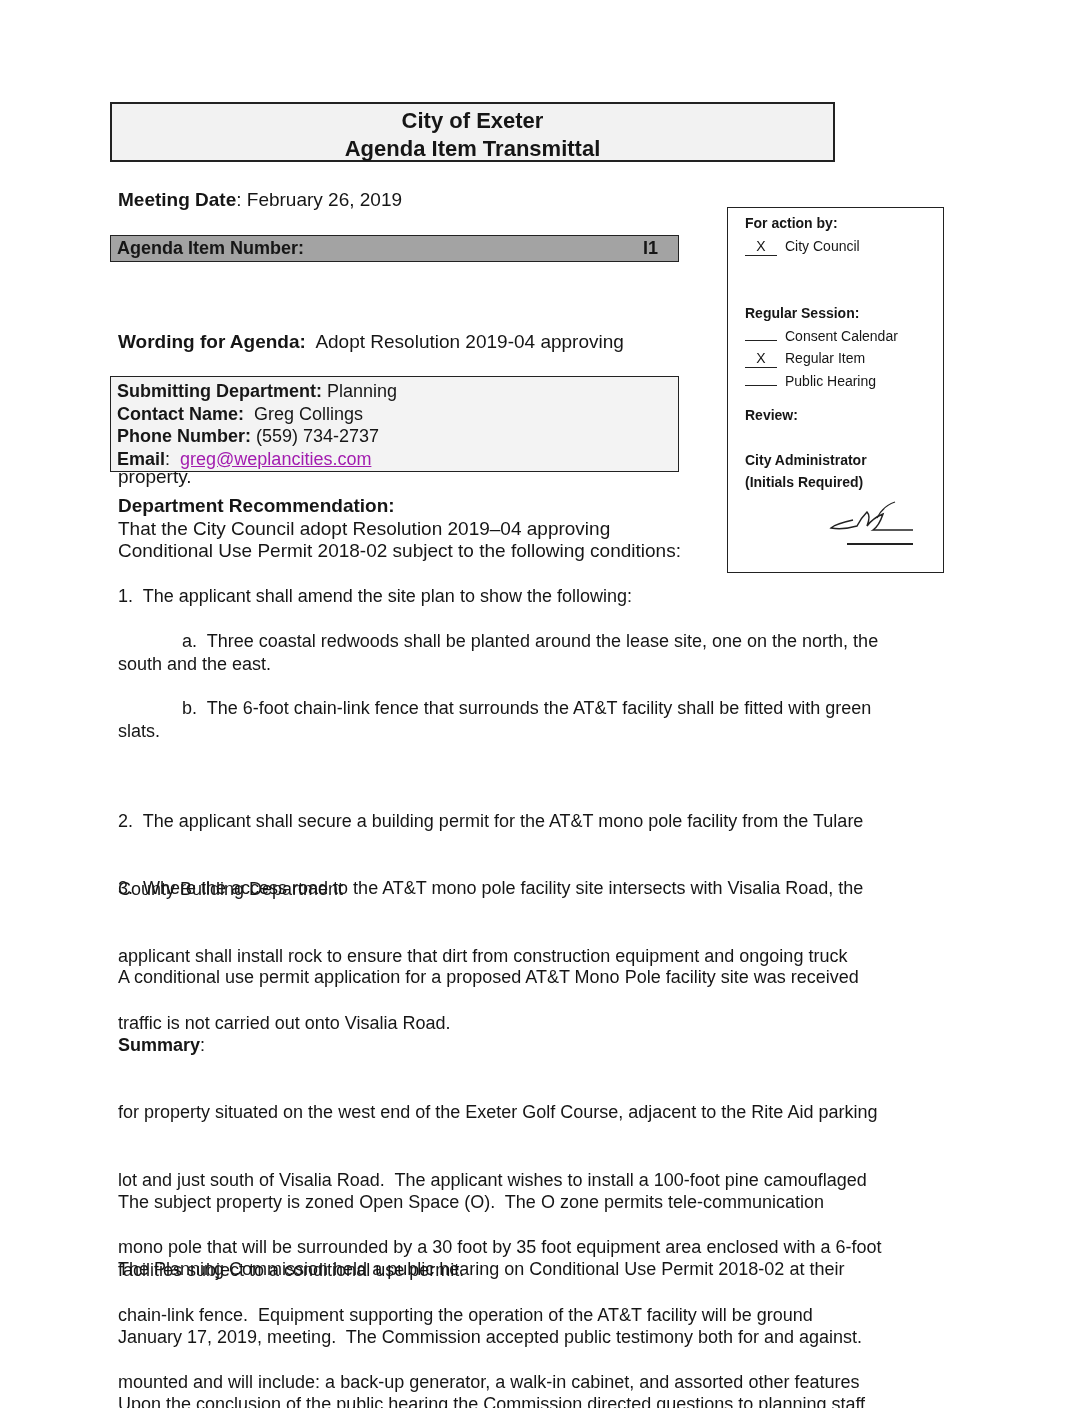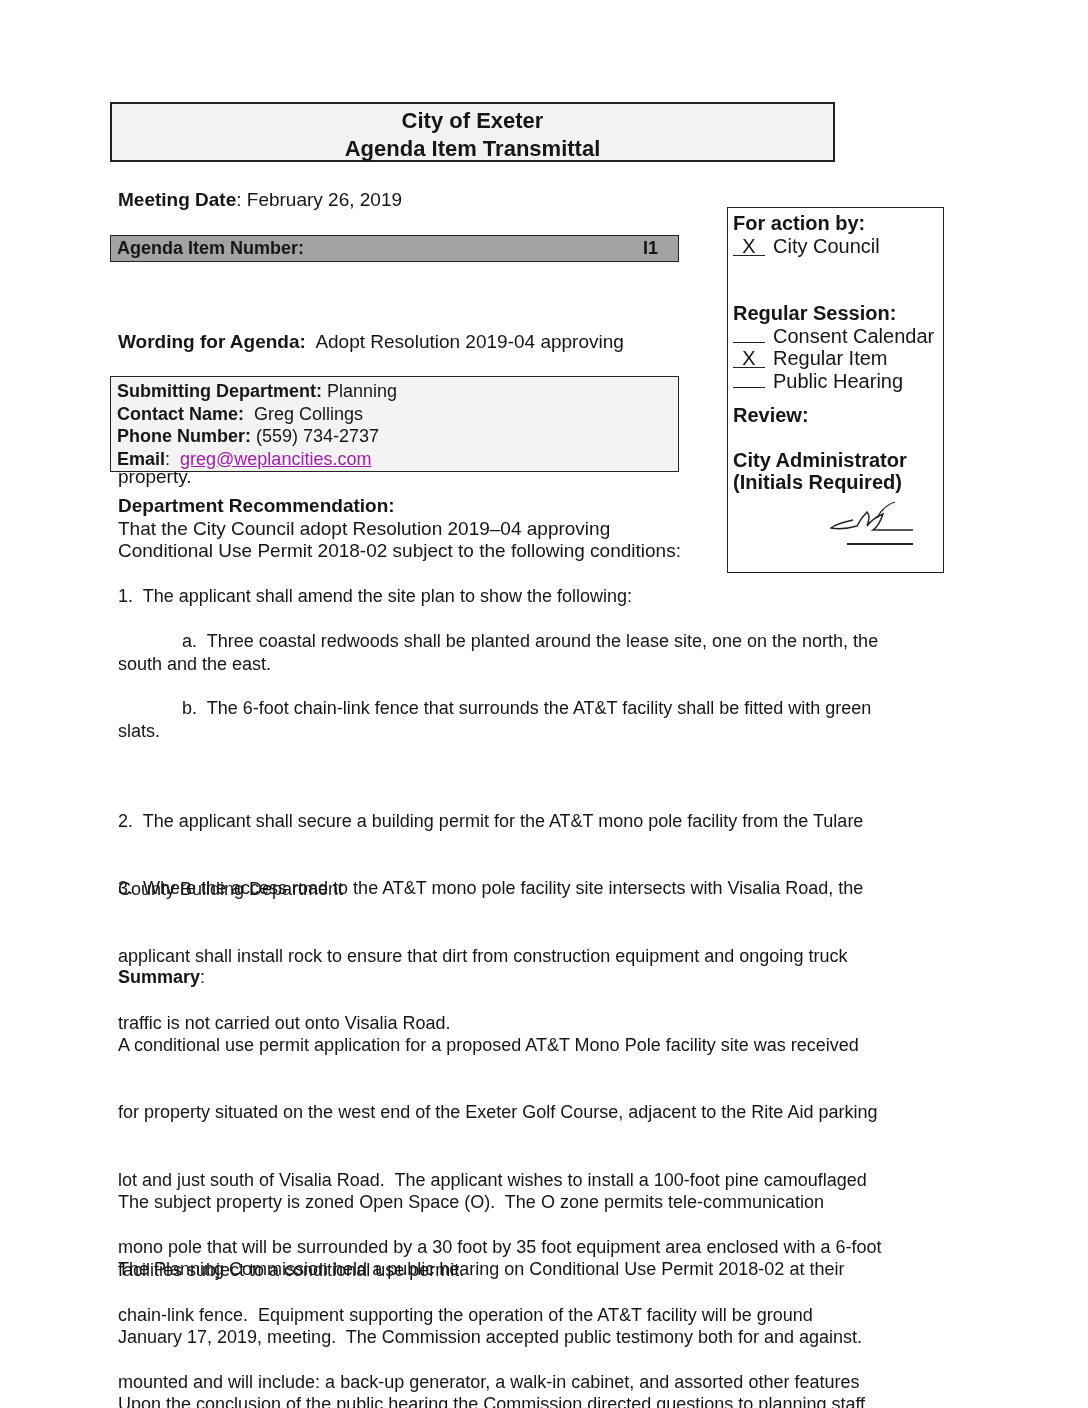--- a/index.html
+++ b/index.html
@@ -24,21 +24,21 @@
     .agenda-num .num { position: absolute; right: 20px; top: 0; }
     .contact-box {
       left: 110px; top: 376px; width: 569px; height: 96px;
       border: 1.5px solid #222; background: #f3f3f3; box-sizing: border-box;
       padding: 3px 6px; font-size: 18px; line-height: 22.5px;
     }
     .contact-box a { color: #a21caf; text-decoration: underline; }
     .action-box {
       left: 727px; top: 207px; width: 217px; height: 366px;
       border: 1.5px solid #222; box-sizing: border-box;
-      padding: 4px 5px; font-size: 20px; line-height: 22.5px;
+      padding: 4px 17px; font-size: 14px; line-height: 22.5px;
     }
     .blank { display: inline-block; width: 32px; border-bottom: 1.5px solid #222; text-align: center; line-height: 18px; margin-right: 8px; }
     .sig { position: absolute; left: 95px; top: 290px; width: 110px; height: 50px; }
     .para { left: 118px; width: 830px; font-size: 18px; line-height: 22.5px; }
     .indent { display: inline-block; width: 64px; }
   </style>
 </head>
 <body>
 
 <div class="abs title-box">
@@ -111,22 +111,22 @@
   <div>County Building Department</div>
 </div>
 
 <div class="abs para" style="top:832px; white-space:pre;">
   <div>3.  Where the access road to the AT&amp;T mono pole facility site intersects with Visalia Road, the</div>
   <div>applicant shall install rock to ensure that dirt from construction equipment and ongoing truck</div>
   <div>traffic is not carried out onto Visalia Road.</div>
 </div>
 
 <div class="abs para" style="top:921px; white-space:pre;">
+  <div>A conditional use permit application for a proposed AT&amp;T Mono Pole facility site was received</div>
   <div><span class="b">Summary</span><span>:</span></div>
-  <div>A conditional use permit application for a proposed AT&amp;T Mono Pole facility site was received</div>
   <div>for property situated on the west end of the Exeter Golf Course, adjacent to the Rite Aid parking</div>
   <div>lot and just south of Visalia Road.  The applicant wishes to install a 100-foot pine camouflaged</div>
   <div>mono pole that will be surrounded by a 30 foot by 35 foot equipment area enclosed with a 6-foot</div>
   <div>chain-link fence.  Equipment supporting the operation of the AT&amp;T facility will be ground</div>
   <div>mounted and will include: a back-up generator, a walk-in cabinet, and assorted other features</div>
   
   
 </div>
 
 <div class="abs para" style="top:1146px; white-space:pre;">

